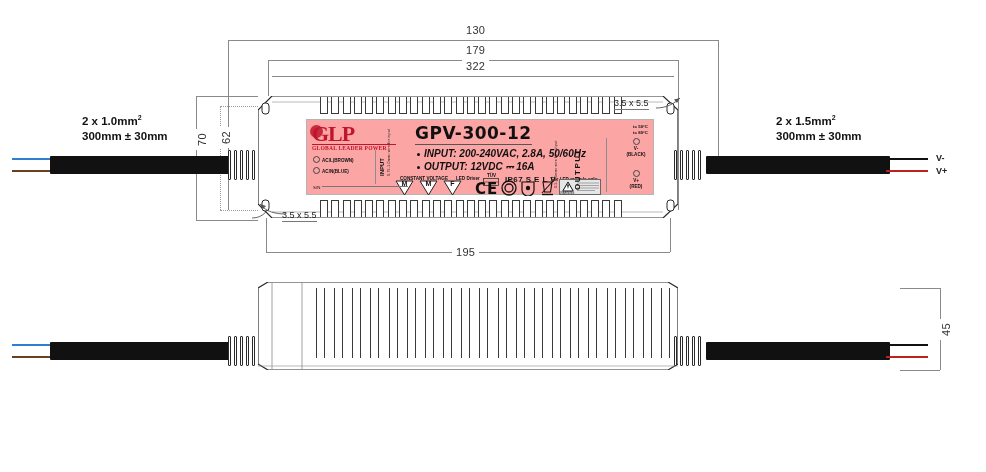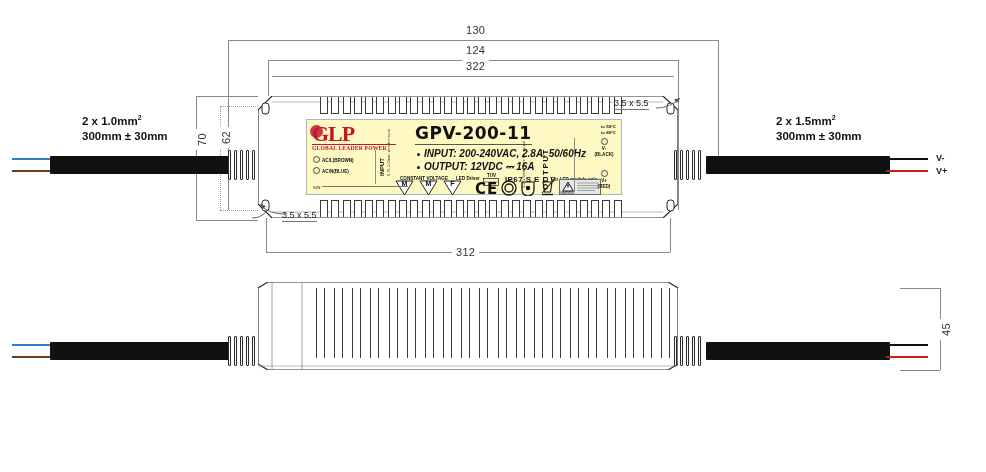--- a/index.html
+++ b/index.html
@@ -36,22 +36,22 @@
   #top-body{position:absolute;left:258px;top:96px;width:420px;height:122px;
             background:#fff;}
   .bodyoutline{position:absolute;inset:0;}
   .finrow{position:absolute;left:62px;right:56px;display:flex;
           justify-content:space-between;}
   .finrow span{display:block;width:8px;height:17px;border:1px solid #3a3a3a;
                border-top:none;background:#fff;box-sizing:border-box;}
   .finrow.bottom span{border:1px solid #3a3a3a;border-bottom:none;}
 
   
-  #label{position:absolute;left:306px;top:119px;width:316px;height:76px;
-         background:#fef9c3;border:1px solid #b4b4b4;box-sizing:border-box;}
+  #label{position:absolute;left:306px;top:119px;width:348px;height:76px;
+         background:#fca5a5;border:1px solid #b4b4b4;box-sizing:border-box;}
   #logo{position:absolute;left:5px;top:4px;width:84px;}
   .logo-main{font-family:"Liberation Serif",serif;font-weight:bold;
              font-size:22px;color:#c0152b;letter-spacing:-1px;line-height:20px;}
   .logo-sub{font-family:"Liberation Serif",serif;font-size:5.6px;
             font-weight:bold;color:#c0152b;letter-spacing:.2px;
             border-top:1px solid #c0152b;}
   .globe{position:absolute;left:-2px;top:1px;width:13px;height:13px;
          border-radius:50%;background:#c0152b;opacity:.85;}
 
   .model{position:absolute;left:108px;top:3px;font-size:17px;font-weight:bold;
@@ -110,39 +110,39 @@
 <div class="stage">
 
   <div class="hline" style="left:228px;top:40px;width:490px;"></div>
   <div class="vline" style="left:228px;top:40px;height:170px;"></div>
   <div class="vline" style="left:718px;top:40px;height:130px;"></div>
   <div class="dimtxt" style="left:462px;top:24px;">130</div>
 
   <div class="hline" style="left:268px;top:60px;width:410px;"></div>
   <div class="vline" style="left:268px;top:60px;height:150px;"></div>
   <div class="vline" style="left:678px;top:60px;height:150px;"></div>
-  <div class="dimtxt" style="left:462px;top:44px;">124</div>
+  <div class="dimtxt" style="left:462px;top:44px;">179</div>
 
   <div class="hline" style="left:272px;top:76px;width:402px;"></div>
   <div class="dimtxt" style="left:462px;top:60px;">322</div>
 
   <div class="vline" style="left:196px;top:96px;height:124px;"></div>
   <div class="hline" style="left:196px;top:96px;width:62px;"></div>
   <div class="hline" style="left:196px;top:220px;width:62px;"></div>
   <div class="dimtxt rot" style="left:196px;top:150px;">70</div>
 
   <div class="vline dash" style="left:220px;top:106px;height:104px;"></div>
   <div class="hline dash" style="left:220px;top:106px;width:46px;"></div>
   <div class="hline dash" style="left:220px;top:210px;width:46px;"></div>
   <div class="dimtxt rot" style="left:220px;top:148px;">62</div>
 
   <div class="hline" style="left:266px;top:252px;width:404px;"></div>
   <div class="vline" style="left:266px;top:218px;height:34px;"></div>
   <div class="vline" style="left:670px;top:218px;height:34px;"></div>
-  <div class="dimtxt" style="left:452px;top:246px;">312</div>
+  <div class="dimtxt" style="left:452px;top:246px;">195</div>
 
   <div class="vline" style="left:940px;top:288px;height:82px;"></div>
   <div class="hline" style="left:900px;top:288px;width:40px;"></div>
   <div class="hline" style="left:900px;top:370px;width:40px;"></div>
   <div class="dimtxt rot" style="left:940px;top:340px;">45</div>
 
   <div id="top-body">
     <svg class="bodyoutline" width="420" height="122" viewBox="0 0 420 122">
       <path d="M14,0 L405,0 L420,14 L420,108 L405,122 L14,122 L0,108 L0,14 Z" fill="#ffffff" stroke="#2a2a2a" stroke-width="1.2"></path>
       <line x1="14" y1="6" x2="405" y2="6" stroke="#8a8a8a" stroke-width="0.6"></line>
@@ -215,21 +215,21 @@
   </div>
 
   <div id="label">
 
     <div id="logo">
       <div class="logo-main">GLP</div>
       <div class="logo-sub">GLOBAL LEADER POWER</div>
       <div class="globe"></div>
     </div>
 
-    <div class="model">GPV-200-11</div>
+    <div class="model">GPV-300-12</div>
     <div class="spec" style="top:28px;">
       <span class="dot"></span><span>INPUT: 200-240VAC, 2.8A, 50/60Hz</span>
     </div>
     <div class="spec" style="top:41px;text-align:right;">
       <span class="dot"></span><span>OUTPUT: 12VDC ⎓ 16A</span>
     </div>
 
     <div class="term" style="left:6px;top:36px;">
       <span class="ring"></span><span>AC/L(BROWN)</span>
     </div>

